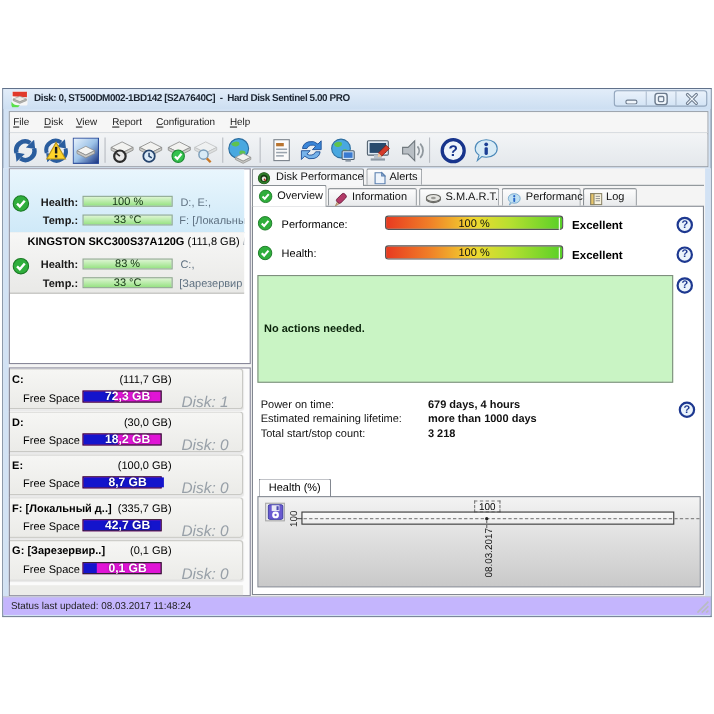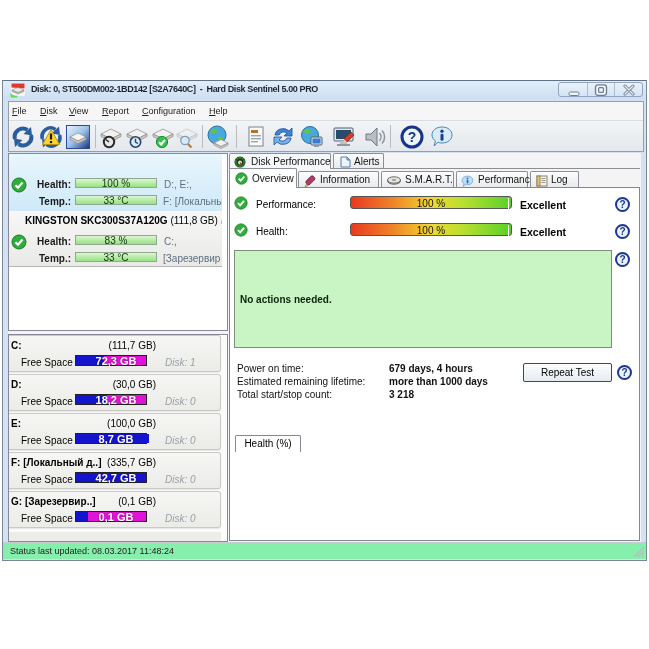--- a/index.html
+++ b/index.html
@@ -11,33 +11,33 @@
 #menubox{position:absolute;left:5px;top:20px;width:636px;height:51px;background:#f4f4f4;border:1px solid #979ea8}
 #menurow{position:absolute;left:0;top:0;width:100%;height:19px;background:#f6f6f6;border-bottom:1px solid #d9dde1;font-size:9px;color:#222}
 .mi{position:absolute;top:4px}
 .mi u{text-decoration:underline}
 #toolbar{position:absolute;left:0;top:20px;width:100%;height:29px;background:linear-gradient(#f2f4f6,#e4e8ec)}
 .tsep{position:absolute;top:3px;width:1px;height:23px;background:#b8bcc2}
 .ticon{position:absolute;top:3px;width:24px;height:24px}
 #client{position:absolute;left:0;top:72px;width:643px;height:389px;background:#f4f4f4}
 #disklist{position:absolute;left:5px;top:0px;width:220px;height:178px;background:#fff;border:1px solid #889;}
 #partlist{position:absolute;left:5px;top:181px;width:220px;height:208px;background:#fbfbfb;border:1px solid #889}
-#statusbar{position:absolute;left:0;top:461px;width:643px;height:17px;background:#86efac;border-top:1px solid #c8ccd0;font-size:9px;color:#222}
+#statusbar{position:absolute;left:0;top:461px;width:643px;height:17px;background:#c4b5fd;border-top:1px solid #c8ccd0;font-size:9px;color:#222}
 .it{font-style:italic;color:#98a0a8}
 .gbar{position:absolute;height:10px;border:1px solid #8fa98f;background:linear-gradient(#ddf5d2,#97e283);font-size:10px;text-align:center;color:#123312;line-height:10px}
 .pbartxt{position:absolute;width:80px;top:-1px;text-align:center;font-weight:bold;color:#fff;font-size:11px;line-height:13px;text-shadow:0 0 2px rgba(0,0,0,.45)}
 .tab{position:absolute;border:1px solid #898f94;border-bottom:none;background:linear-gradient(#fdfdfd,#e8eaec);font-size:10px;color:#111;border-radius:2px 2px 0 0}
 .lbl{font-size:10px;font-weight:bold;color:#1a1a1a}
 .drv{font-size:10px;color:#5e7080;white-space:nowrap}
 .pblock{position:absolute;left:0;width:212px;height:37px;border:1px solid #c9c9c5;border-left:none;border-radius:0 3px 3px 0;background:linear-gradient(#f6f6f4,#ebebe8);overflow:hidden;box-shadow:0 1px 1px rgba(0,0,0,0.08)}
 .psz{left:97px;top:4px;width:50px;font-size:10px;text-align:right;white-space:nowrap}
 .pfs{left:12px;top:21px;font-size:10px}
 .pbar{position:absolute;left:66px;top:19px;width:72px;height:11px;background:#e014d6;border:1px solid #222}
 .pblue{position:absolute;left:0;top:0;height:9px;background:#1414cc}
-.pdk{left:156px;top:21px;font-size:10px}
+.pdk{left:156px;top:21px;font-size:14px}
 #righttabs{position:absolute;left:0;top:0;width:643px;height:35px;z-index:5}
 #righttabs .tab span{font-size:10px;white-space:nowrap}
 .tab.sel{background:#fff;height:20px;z-index:3}
 #rightpanel{position:absolute;left:226px;top:34px;width:411px;height:354px;background:#fff;border:1px solid #828790}
 .ic14{width:14px;height:14px}
 .rbar{position:absolute;left:120px;width:162px;height:13px;border:1px solid #555;border-radius:3px;background:linear-gradient(90deg,#e83a20,#f08028 25%,#f0d830 50%,#b8e030 70%,#58d028 100%);font-size:10px;text-align:center;line-height:13px;color:#111}
 .rbar i{position:absolute;right:2px;top:1px;width:1.5px;height:11px;background:#fff}
 .qm{position:absolute;width:15px;height:15px;border:2.2px solid #1d3890;border-radius:50%;background:#eaf3fb}
 .qm::after{content:"?";position:absolute;left:0;top:0px;width:11px;text-align:center;font-size:10px;font-weight:bold;color:#1d3890}
 .rlab{font-size:10px;color:#111}
@@ -355,23 +355,42 @@
       <div class="abs" style="left:4px;top:62px;width:378px;height:98px;background:#c9f4c4;border:1px solid #7e8e7e;font-size:10px;color:#0b240b">
         <div class="abs" style="left:5px;top:43px;font-weight:bold">No actions needed.</div>
       </div>
       <div class="qm" style="left:385px;top:64px"></div>
       <div class="abs rlab" style="left:7px;top:175px">Power on time:</div>
       <div class="abs rval" style="left:159px;top:175px">679 days, 4 hours</div>
       <div class="abs rlab" style="left:7px;top:188px">Estimated remaining lifetime:</div>
       <div class="abs rval" style="left:159px;top:188px">more than 1000 days</div>
       <div class="abs rlab" style="left:7px;top:201px">Total start/stop count:</div>
       <div class="abs rval" style="left:159px;top:201px">3 218</div>
-      <div id="repbtn">Repeat Test</div>
       <div class="qm" style="left:387px;top:177px"></div>
       <div id="htab">Health (%)</div>
+      <div id="chart">
+        <div class="abs" style="left:6px;top:5px;width:18px;height:17px;background:#ececec;border:1px solid #a8a8a8">
+        <svg class="abs" style="left:1px;top:0px" width="15" height="15" viewBox="0 0 17 17">
+          <rect x="1" y="1" width="15" height="15" rx="1.5" fill="#6a5ad0" stroke="#3a3aa0"></rect>
+          <rect x="4.5" y="1.5" width="8" height="6" fill="#e8e8f4"></rect>
+          <rect x="9.5" y="2.5" width="2.2" height="4" fill="#4a4ab0"></rect>
+          <circle cx="8.5" cy="11.5" r="3.5" fill="#fff"></circle>
+          <circle cx="8.5" cy="11.5" r="1.2" fill="#6a5ad0"></circle>
+        </svg>
+        </div>
+        <div class="abs rot" style="left:27px;top:5px">100</div>
+        <div class="abs" style="left:196px;top:3px;width:24px;height:11px;border:1px dashed #777;background:#f2f2f2;font-size:9px;text-align:center;line-height:10px">100</div>
+        <div class="abs" style="left:35px;top:19px;width:5px;height:0;border-top:1px solid #555"></div>
+        <div class="abs" style="left:39px;top:13px;width:339px;height:12px;background:linear-gradient(#fbfbfb,#ececec);border:1px solid #3a3a3a"></div>
+        <div class="abs" style="left:41px;top:19px;width:335px;height:0;border-top:1px dashed #888"></div>
+        <div class="abs" style="left:378px;top:19px;width:23px;height:0;border-top:1px dashed #888"></div>
+        <div class="abs" style="left:206px;top:18px;width:3px;height:3px;background:#222;border-radius:2px"></div>
+        <div class="abs" style="left:207px;top:21px;width:0;height:7px;border-left:1px dashed #666"></div>
+        <div class="abs rot2" style="left:204px;top:30px">08.03.2017</div>
+      </div>
     </div>
   </div>
   <div id="statusbar">
       <span style="position:absolute;left:7px;top:3px">Status last updated: 08.03.2017 11:48:24</span>
     <svg style="position:absolute;right:1px;bottom:1px" width="13" height="13">
         <g stroke="#b8bcc2" stroke-width="1.5">
           <path d="M12 2 L2 12"></path>
           <path d="M12 6 L6 12"></path>
           <path d="M12 10 L10 12"></path>
         </g>

